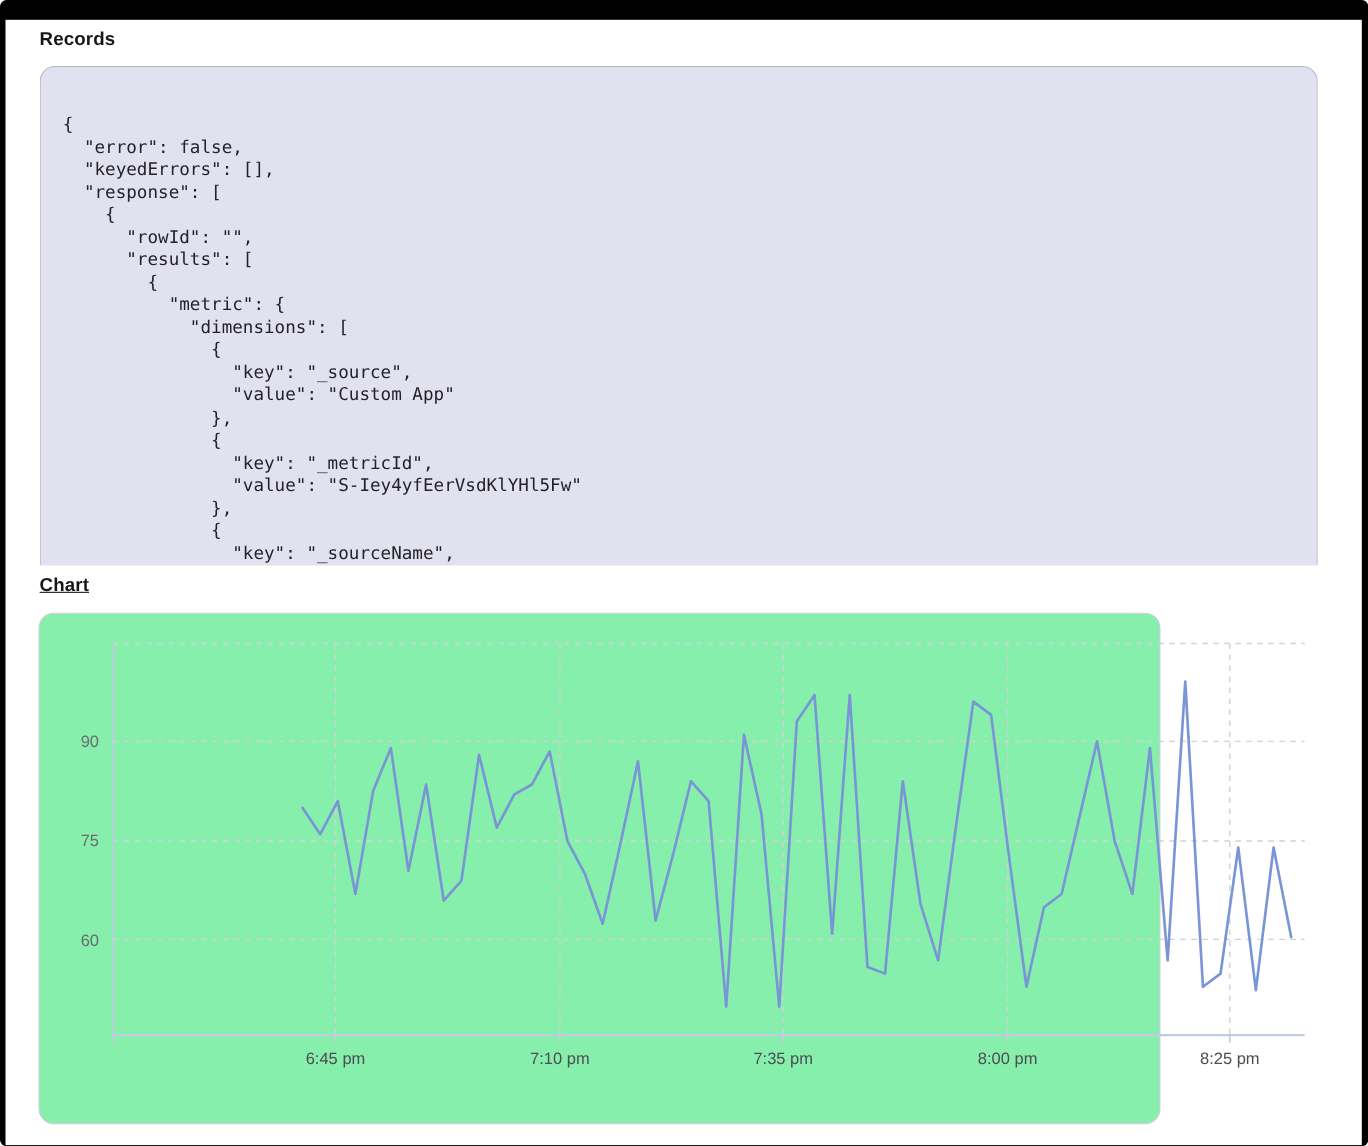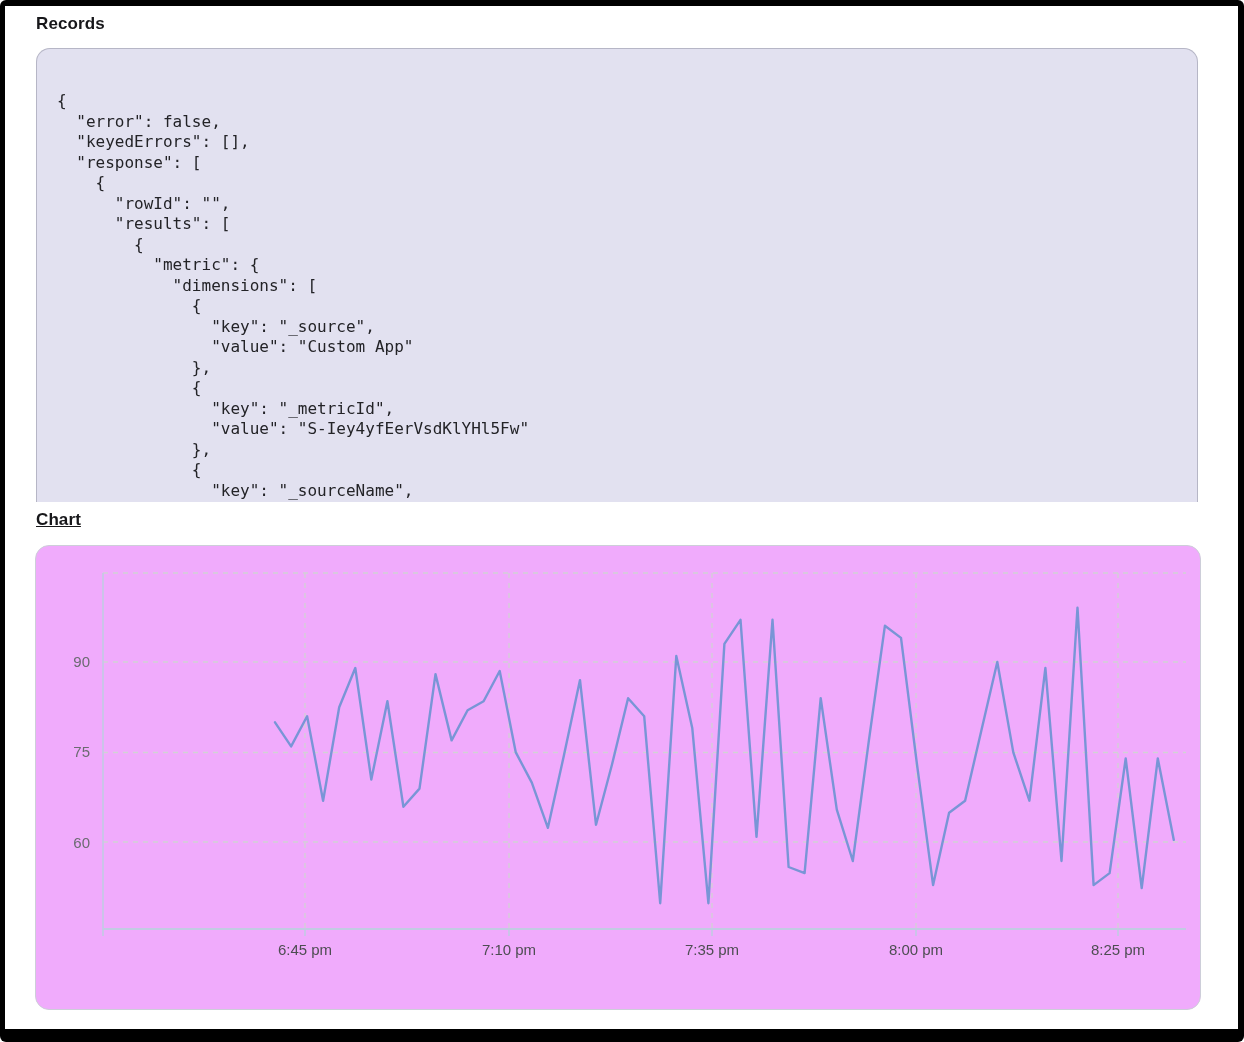--- a/index.html
+++ b/index.html
@@ -4,20 +4,21 @@
 <style>
   html,body{margin:0;padding:0;background:#ffffff;}
   .frame{
     width:1244px;height:1042px;box-sizing:border-box;
     background:#000;border-radius:6px;
     padding:6px 6px 13px 5px;
   }
   .content{
     position:relative;width:1233px;height:1023px;background:#ffffff;overflow:hidden;
     font-family:"Liberation Sans", sans-serif;
+    margin-top:12px;
   }
   .section-title{
     position:absolute;left:31px;
     font-size:17px;font-weight:700;color:#17171a;letter-spacing:.1px;
   }
   #records-title{top:8px;}
   #chart-title{top:504px;text-decoration:underline;}
   .code-panel{
     position:absolute;left:31px;top:42px;width:1162px;height:454px;
     box-sizing:border-box;
@@ -27,23 +28,23 @@
     overflow:hidden;
     padding:42px 20px 0 20px;
   }
   .code-panel pre{
     margin:0;
     font-family:"DejaVu Sans Mono","Liberation Mono",monospace;
     font-size:16px;line-height:20.5px;color:#232327;
     white-space:pre;
   }
   .chart-panel{
-    position:absolute;left:30px;top:539px;width:1166px;height:465px;
+    position:absolute;left:30px;top:539px;width:1020px;height:465px;
     box-sizing:border-box;
-    background:#f0abfc;
+    background:#86efac;
     border:1px solid #cdced9;
     border-radius:14px;
   }
   .chart-panel svg{position:absolute;left:0;top:0;}
   svg text{font-family:"Liberation Sans",sans-serif;}
   .y-tick-label{font-size:15px;fill:#6b6b71;}
   .x-tick-label{font-size:15px;fill:#4d4d52;}
 </style>
 </head>
 <body>

